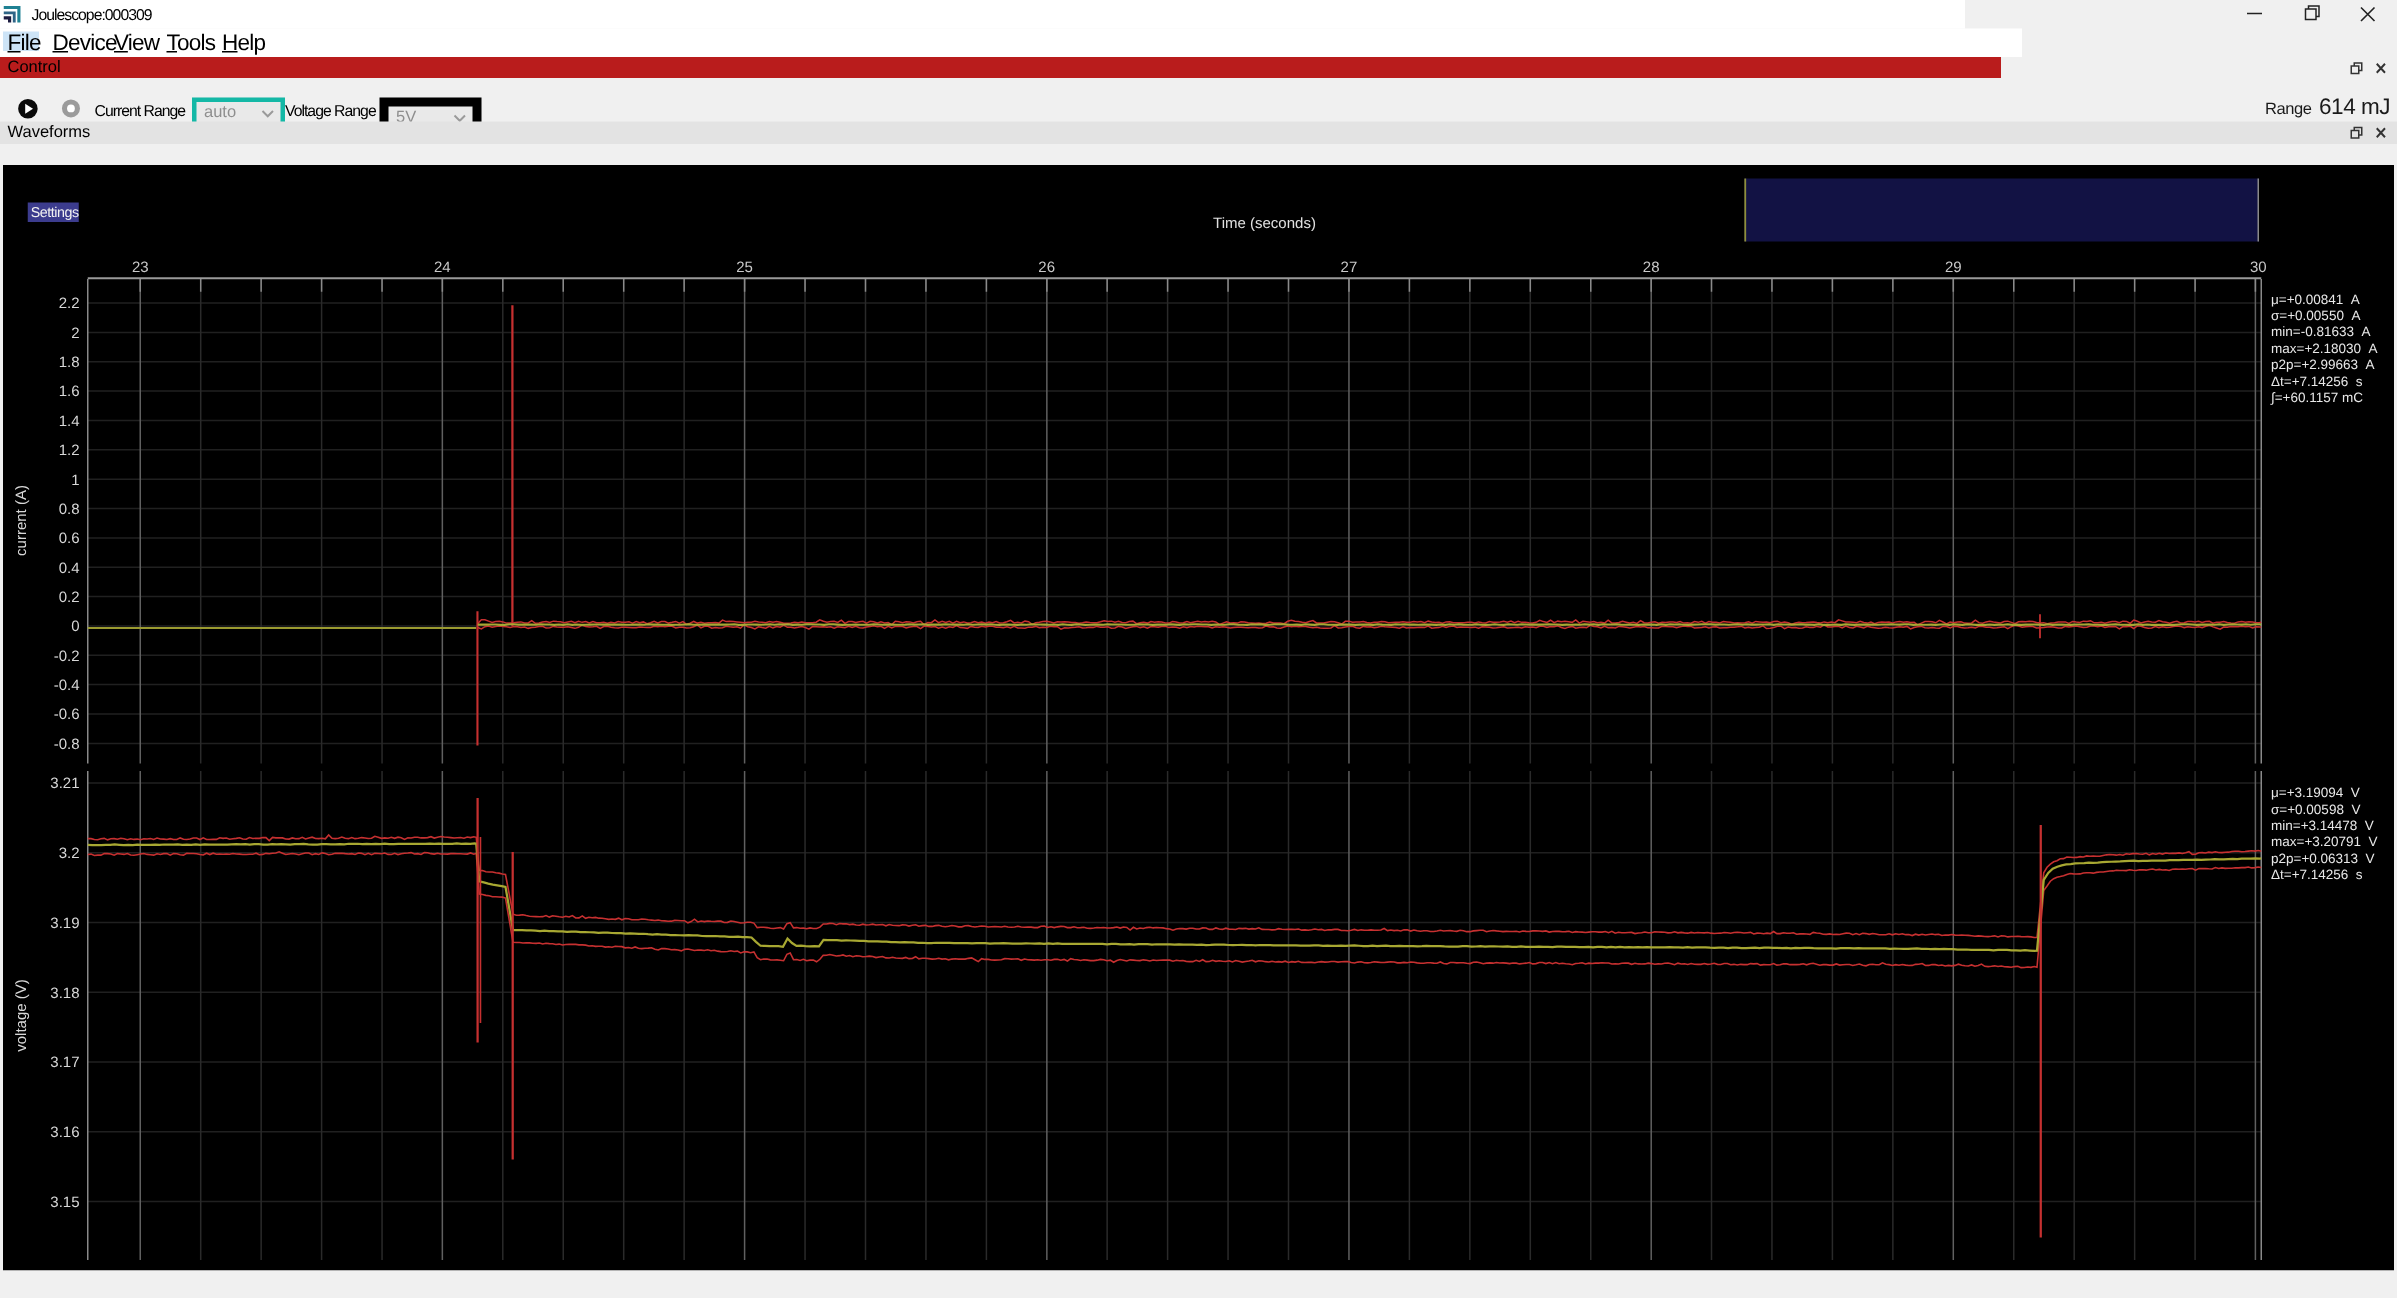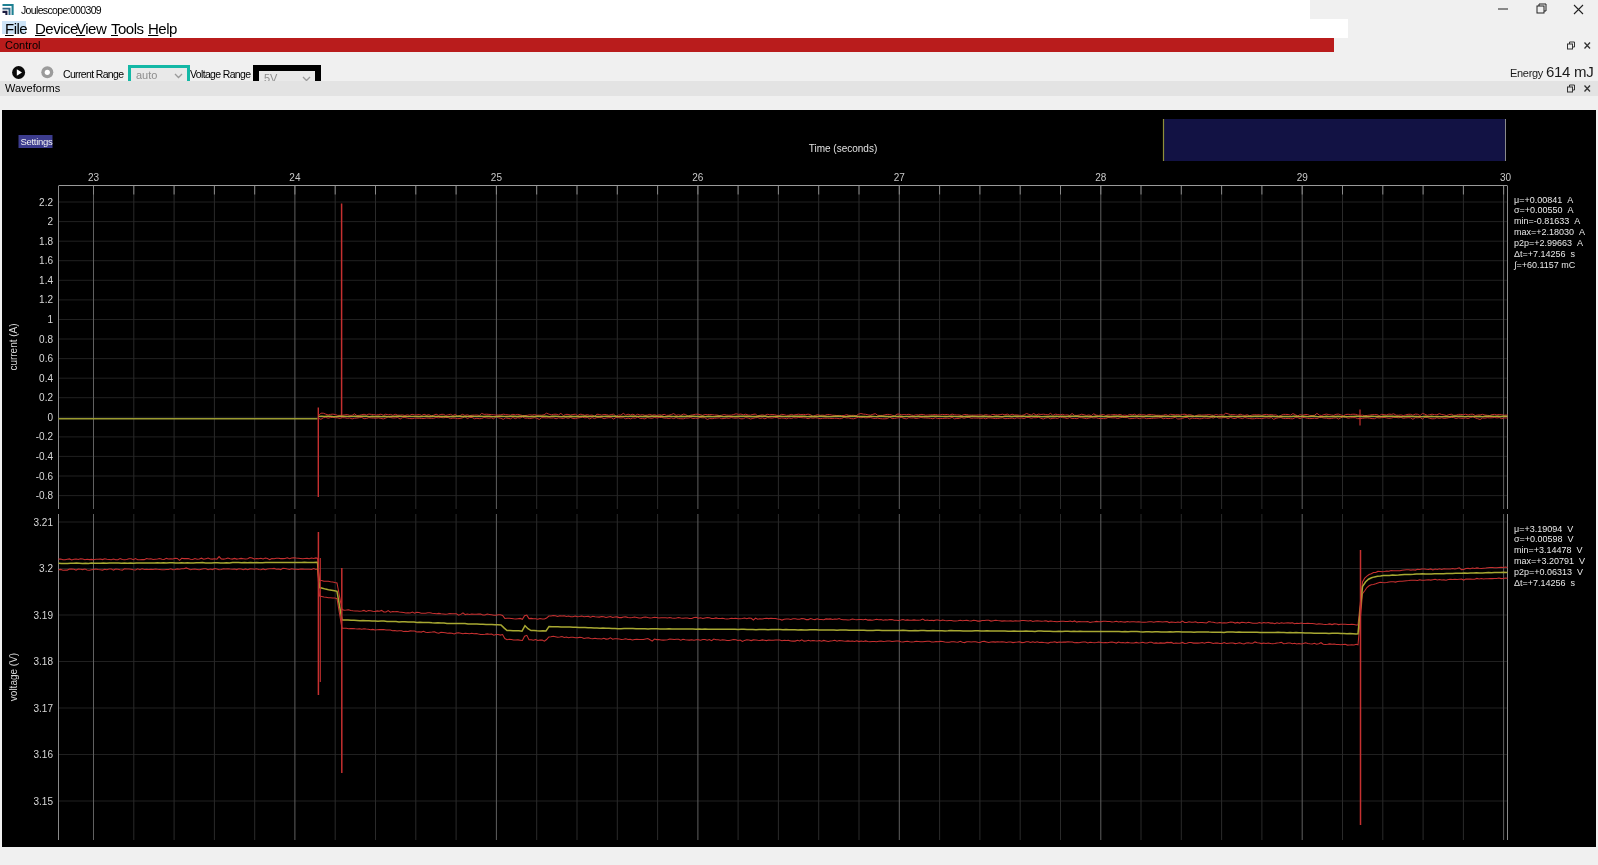--- a/index.html
+++ b/index.html
@@ -53,21 +53,21 @@
         <path d="M1 1 L4.5 4.5 L8 1" fill="none" stroke="#9a9a9a" stroke-width="1.3"></path>
       </svg>
   </div>
   <div class="a" style="left:190px;top:15px;font-size:10.5px;letter-spacing:-0.65px;color:#000;line-height:15px">Voltage Range</div>
   <div class="a" style="left:253px;top:13px;width:56px;height:15px;background:#e9e9e9;border:6px solid #000000">
     <div class="a" style="left:5px;top:0;font-size:11px;color:#8e8e8e;line-height:15px">5V</div>
     <svg class="a" style="left:43px;top:5px" width="9" height="6" viewBox="0 0 9 6">
         <path d="M1 1 L4.5 4.5 L8 1" fill="none" stroke="#9a9a9a" stroke-width="1.3"></path>
       </svg>
   </div>
-  <div class="a" style="left:1510px;top:15px;font-size:11px;letter-spacing:-0.3px;color:#1a1a1a">Energy</div>
+  <div class="a" style="left:1510px;top:15px;font-size:11px;letter-spacing:-0.3px;color:#1a1a1a">Range</div>
   <div class="a" style="left:1546px;top:11px;font-size:15px;letter-spacing:-0.3px;color:#1a1a1a">614 mJ</div>
 </div>
 
 <div class="a" style="left:0;top:81px;width:1598px;height:15px;background:#e3e3e3">
   <div class="a" style="left:5px;top:1px;font-size:11px;color:#000">Waveforms</div>
   <svg class="a" style="left:1565px;top:3px" width="30" height="9" viewBox="0 0 30 9">
     <rect x="2.5" y="3" width="5" height="5" fill="none" stroke="#333"></rect>
     <path d="M4.5 3 L4.5 1 L9.5 1 L9.5 6 L7.5 6" fill="none" stroke="#333"></path>
     <path d="M19.5 1.5 L25 7.5 M25 1.5 L19.5 7.5" stroke="#333" stroke-width="1.3" fill="none"></path>
   </svg>

